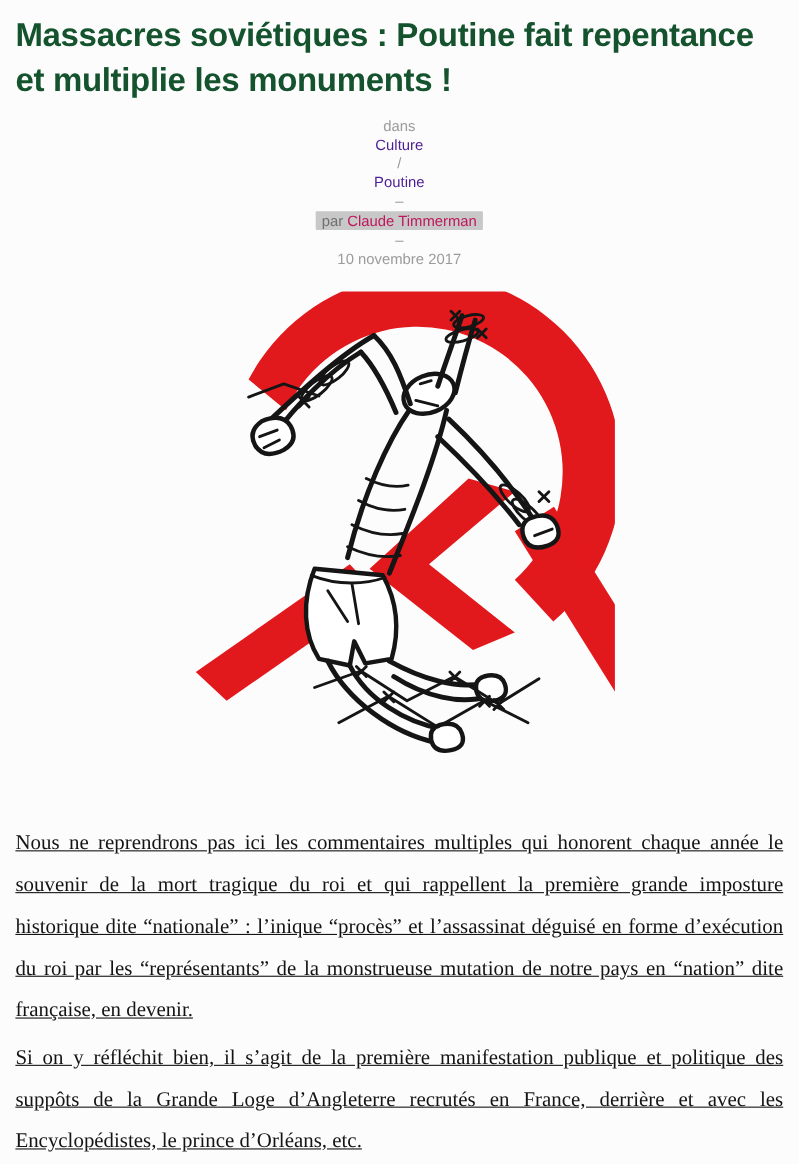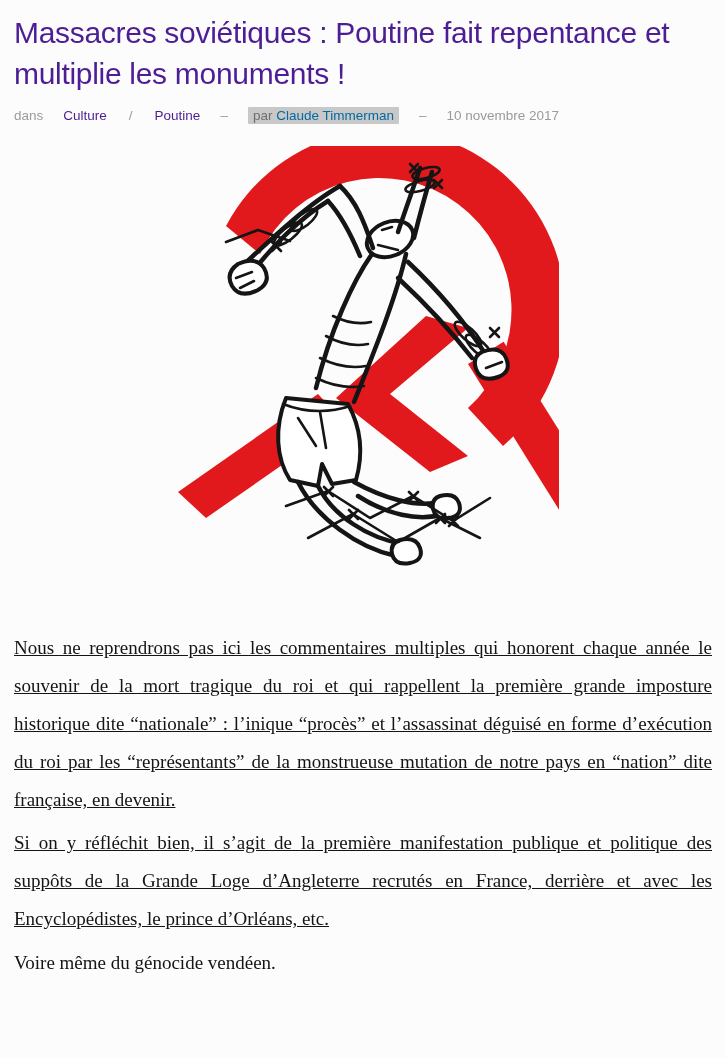--- a/index.html
+++ b/index.html
@@ -5,33 +5,33 @@
   html,body{margin:0;padding:0;}
   body{
     width:726px;height:1058px;overflow:hidden;position:relative;
     background:#fcfcfc;
     font-family:"Liberation Sans", sans-serif;
   }
   .page{position:relative;width:726px;height:1058px;}
   h1.article-title{
     margin:12px 14px 0 14px;
     font-size:30px;line-height:41px;letter-spacing:-0.3px;
-    font-weight:400;color:#4c1d95;
+    font-weight:700;color:#14532d;
   }
   .meta-row{
     margin:13px 14px 0 14px;
     font-size:13.5px;color:#9b9b9b;
-    display:flex;align-items:center;gap:20px;white-space:nowrap;
+    display:flex;align-items:center;gap:2px;white-space:nowrap;flex-direction:column;
   }
   .meta-row a{color:#4c1d95;text-decoration:none;}
   .meta-sep{color:#9b9b9b;padding:0 2px;}
   .meta-dash{color:#9b9b9b;}
   .author-chip{background:#c8c8c8;padding:1px 5px;border-radius:1px;}
   .author-chip .author-prefix{color:#6f6f6f;}
-  .author-chip a{color:#0369a1;}
+  .author-chip a{color:#be185d;}
   .hero{
     width:391px;height:450px;margin:22px auto 0 auto;display:block;
   }
   .article-body{
     margin:33px 14px 0 14px;
     font-family:"Liberation Serif", serif;
     font-size:19px;color:#141414;
     text-align:justify;
   }
   .article-body p{margin:0;}

